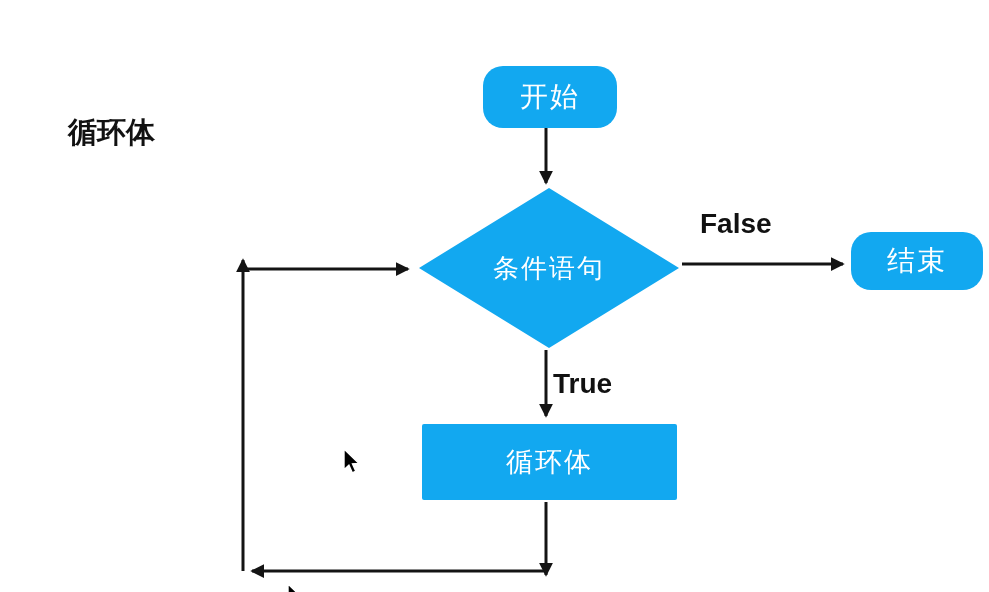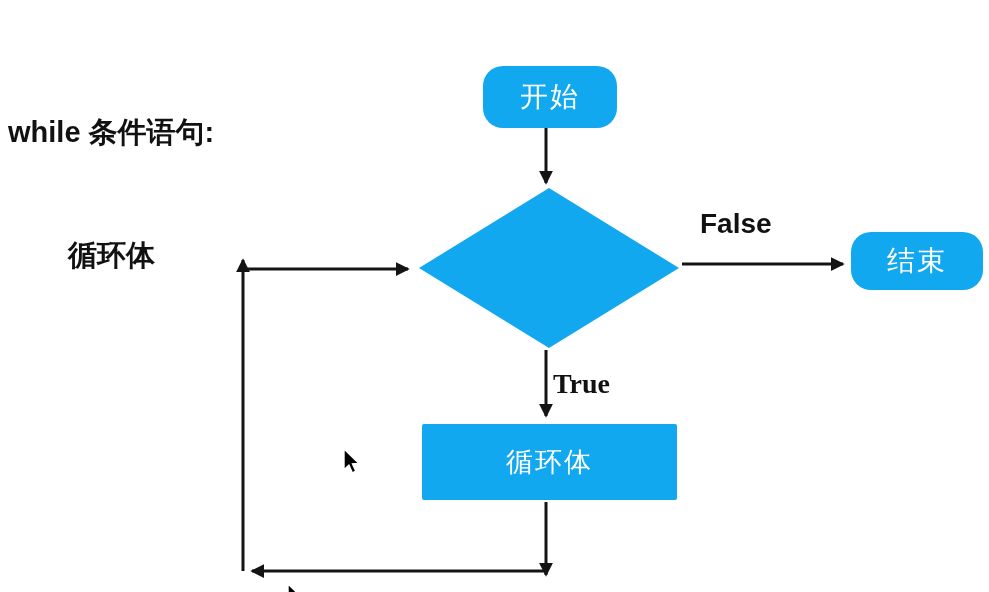--- a/index.html
+++ b/index.html
@@ -79,21 +79,21 @@
   }
 
   .branch-label {
     position: absolute;
     z-index: 2;
     color: var(--label-text);
     font-size: 28px;
     font-weight: 700;
   }
   .label-false { left: 700px; top: 208px; text-align: right; }
-  .label-true  { left: 553px; top: 368px; font-family: Liberation Serif, serif; }
+  .label-true  { left: 553px; top: 368px; }
 
   .cursor-layer { position: absolute; inset: 0; z-index: 3; pointer-events: none; }
   .cursor-glyph { fill: #000; stroke: #fff; stroke-width: 1.4; }
 </style>
 </head>
 <body>
 
 <div class="canvas">
 
   <svg class="arrow-layer" width="989" height="592" viewBox="0 0 989 592" aria-hidden="true">
@@ -114,28 +114,30 @@
     <line class="edge" x1="546" y1="502" x2="546" y2="575" marker-end="url(#arrow)"></line>
 
     <line class="edge" x1="545" y1="571" x2="252" y2="571" marker-end="url(#arrow)"></line>
 
     <line class="edge" x1="243" y1="571" x2="243" y2="260" marker-end="url(#arrow)"></line>
 
     <line class="edge" x1="246" y1="269" x2="408" y2="269" marker-end="url(#arrow)"></line>
   </svg>
 
   <div class="annotation">
-    <div class="line1">while 条件语句:</div>
     <div class="line2">循环体</div>
   </div>
 
   <div class="node node-start">
     <span>开始</span>
   </div>
 
+  <div class="diamond-label">
+    <span>条件语句</span>
+  </div>
 
   <div class="node node-body">
     <span>循环体</span>
   </div>
 
   <div class="node node-end">
     <span>结束</span>
   </div>
 
   <div class="branch-label label-false">False</div>

